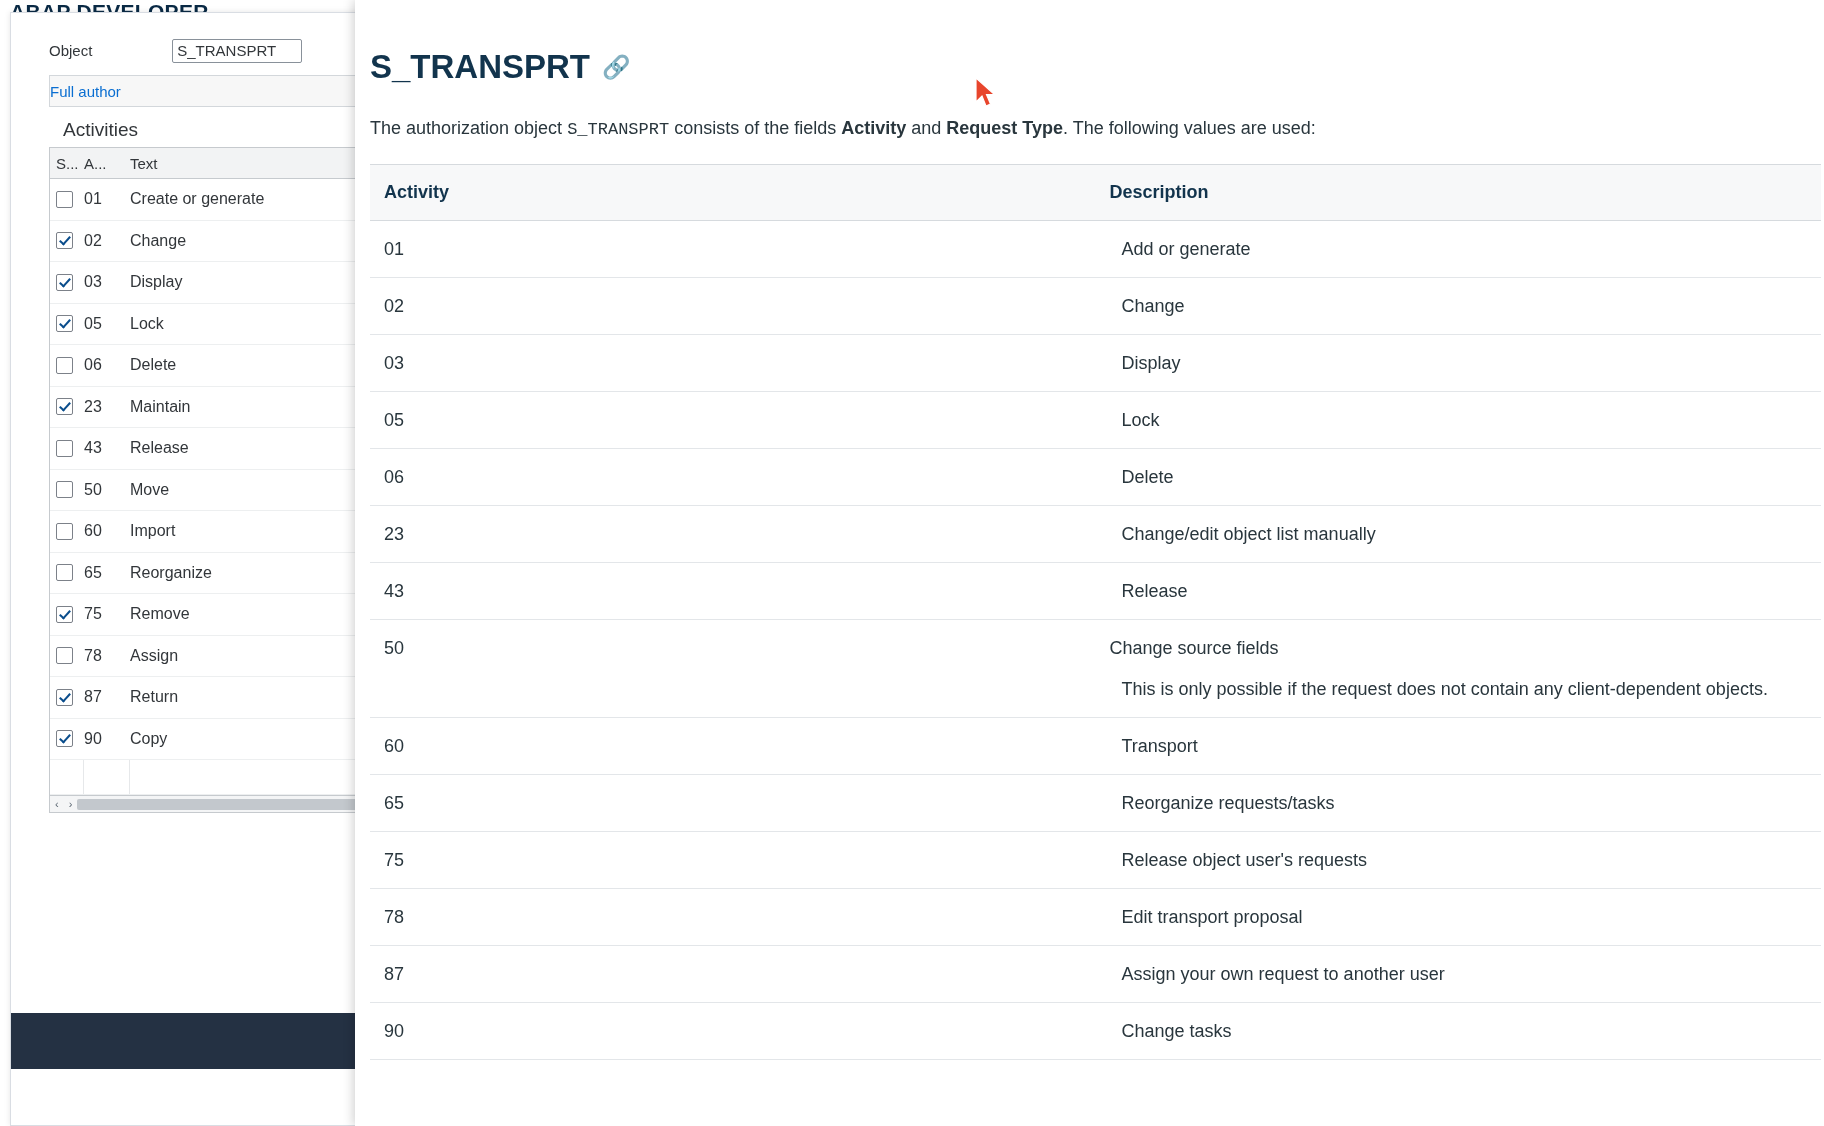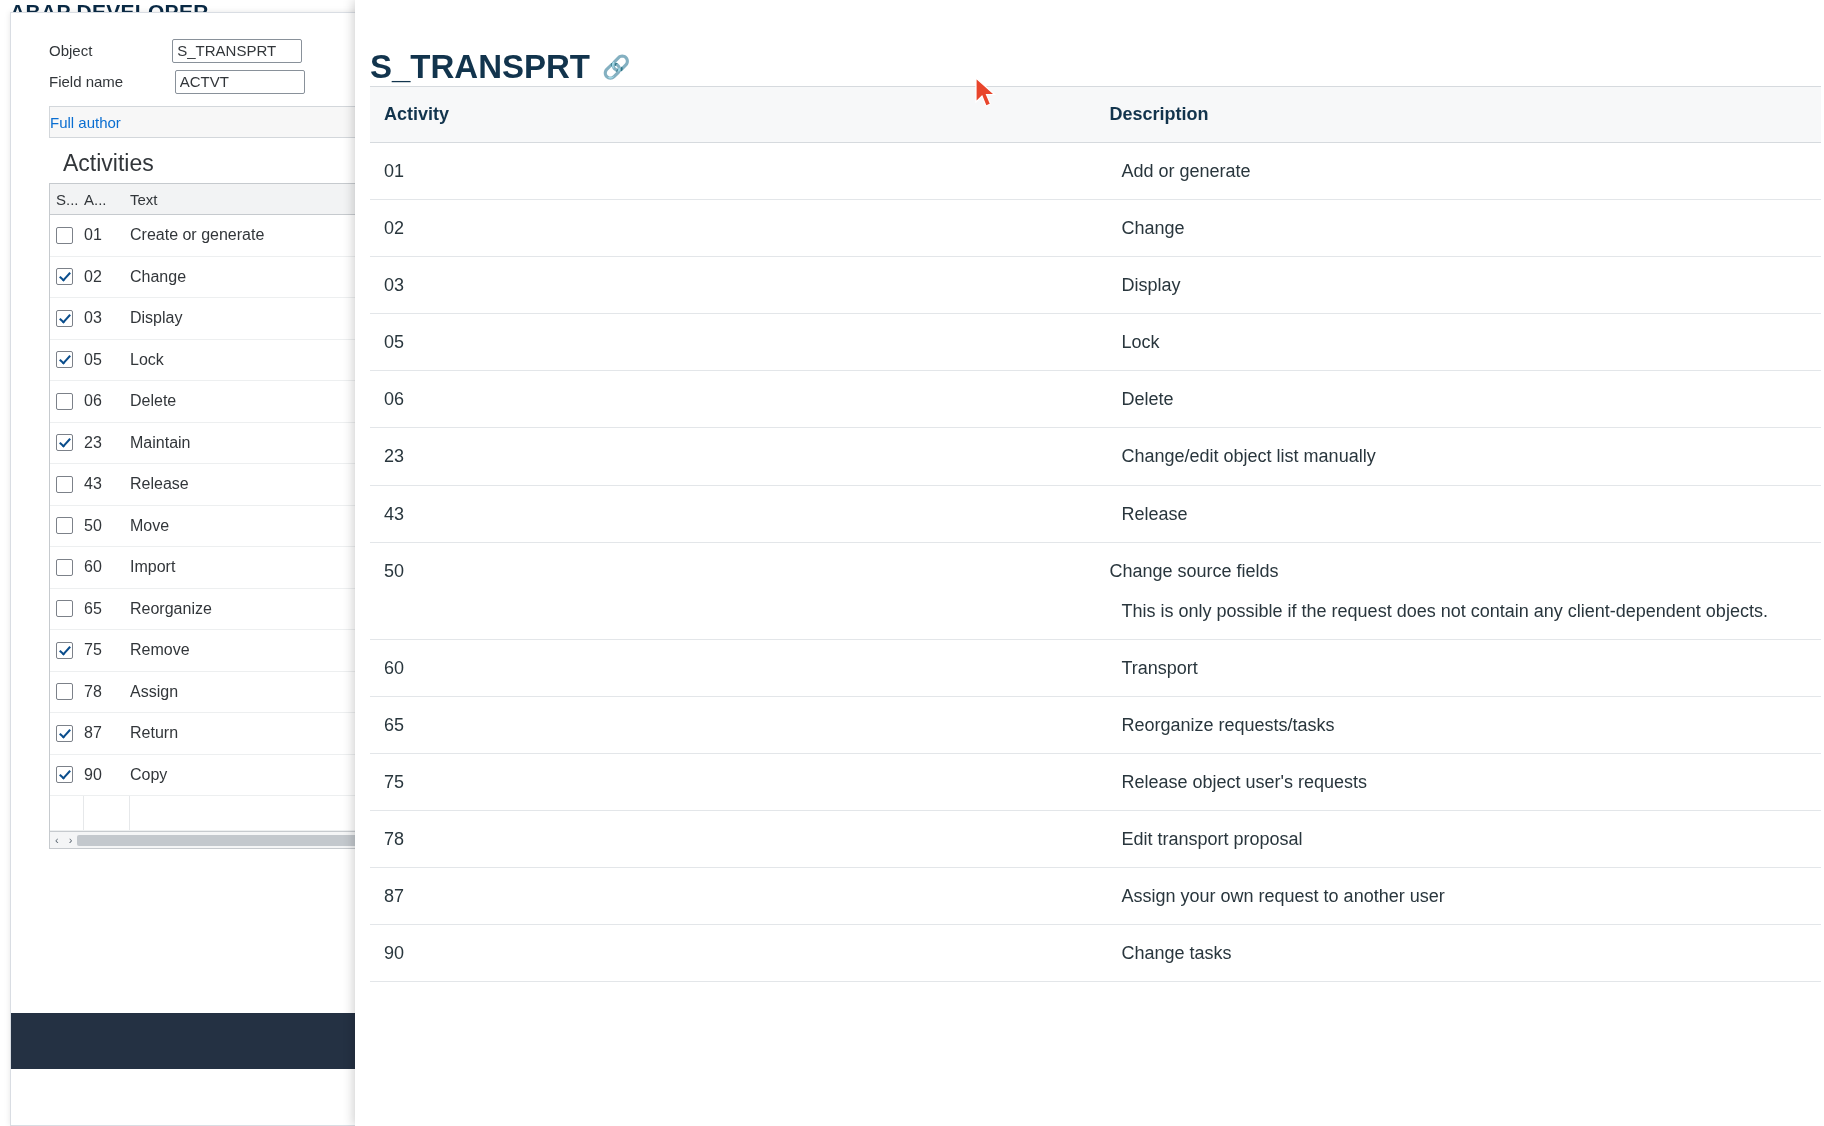--- a/index.html
+++ b/index.html
@@ -130,21 +130,21 @@
     justify-content: flex-start;
   }
   .full-auth-link {
     color: #0a6ed1;
     font-size: 15px;
     white-space: nowrap;
   }
 
   .activities-title {
     margin: 12px 0 6px 52px;
-    font-size: 23px;
+    font-size: 19px;
     color: #32363a;
   }
 
   .grid {
     margin-left: 38px;
     margin-right: 0;
     border: 1px solid #c6cace;
     border-right: none;
     background: #fff;
     width: 334px;
@@ -325,25 +325,20 @@
     <div class="sap-shell">
 
       <div class="sap-body">
 
         <div class="form-row" style="margin-top:22px;">
           <div class="form-label">Object</div>
           <input class="form-input" value="S_TRANSPRT" style="">
           <div class="form-tail">Tra</div>
         </div>
 
-        <div class="form-row">
-          <div class="form-label">Field name</div>
-          <input class="form-input" value="ACTVT" style="">
-          <div class="form-tail">Ac</div>
-        </div>
 
         <div class="full-auth-bar">
           <span class="full-auth-link">Full author</span>
         </div>
 
         <div class="activities-title">Activities</div>
 
         <div class="grid">
           <div class="grid-head">
             <div class="col-sel">S...</div>
@@ -470,20 +465,23 @@
   </div>
 
   <div class="doc-pane">
     <div class="doc-inner">
 
       <h1 class="doc-h1">
         <span>S_TRANSPRT</span>
         <span class="link-icon">🔗</span>
       </h1>
 
+      <p class="doc-p">
+        <span>The authorization object </span><span class="mono">S_TRANSPRT</span><span> consists of the fields </span><span class="bold">Activity</span><span> and </span><span class="bold">Request Type</span><span>. The following values are used:</span>
+      </p>
 
       <table class="doc-table">
         <thead>
           <tr>
             <th class="c1">Activity</th>
             <th>Description</th>
           </tr>
         </thead>
         <tbody>
           <tr>

